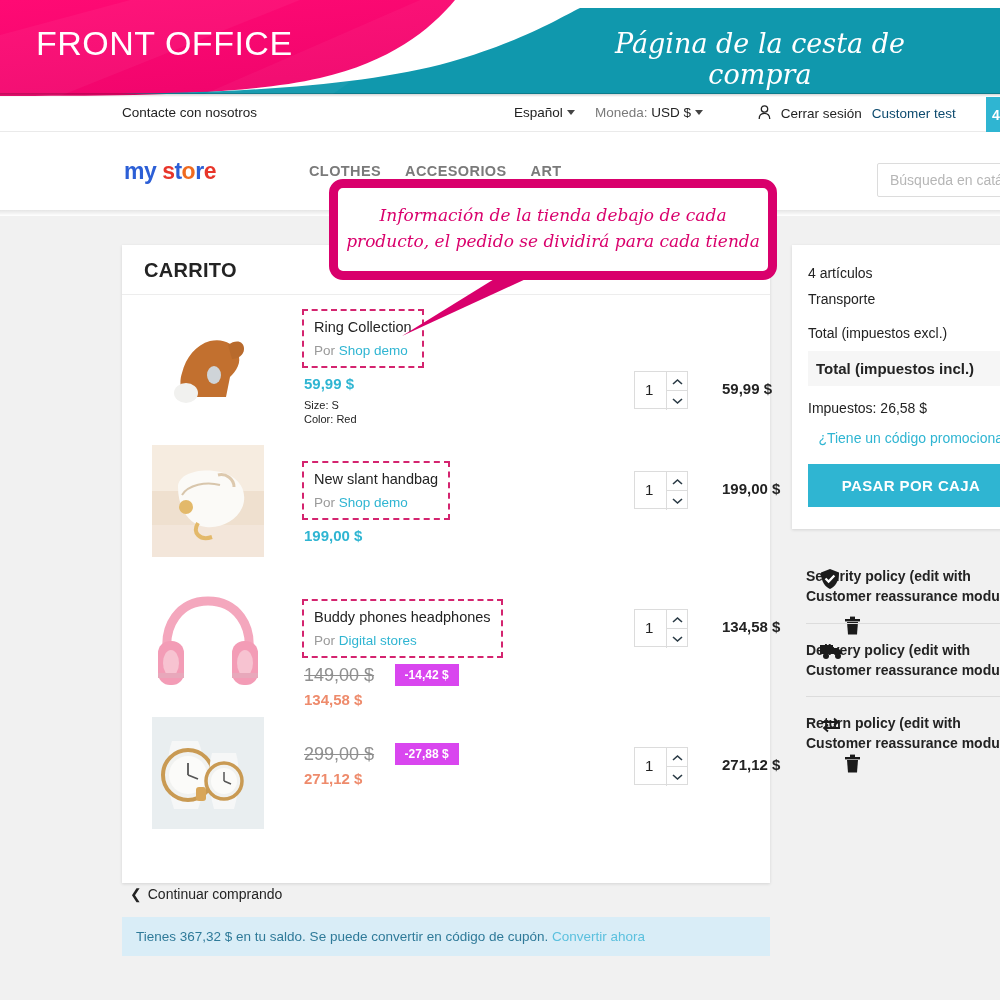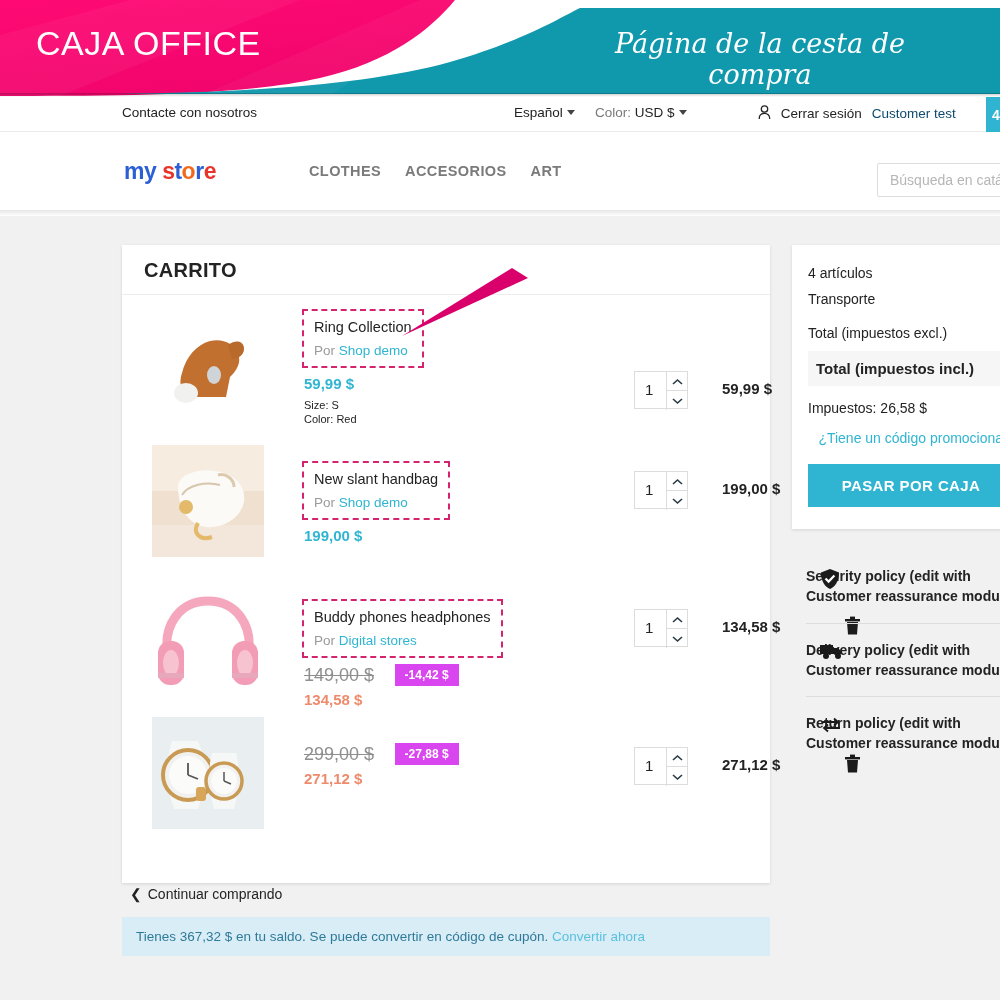--- a/index.html
+++ b/index.html
@@ -152,32 +152,32 @@
           <stop offset="55%" stop-color="#f2056d"></stop>
           <stop offset="100%" stop-color="#e50364"></stop>
         </linearGradient>
       </defs>
       <rect x="0" y="0" width="1000" height="96" fill="url(#pinkg)"></rect>
       <path d="M0,96 L1000,96 L1000,0 L455,0 C430,30 390,62 320,78 C240,96 120,96 0,96 Z" fill="#ffffff"></path>
       <path d="M1000,8 L1000,94 L120,94 C260,92 370,84 450,62 C520,42 560,18 580,8 Z" fill="#1098ad"></path>
       <path d="M0,35 L130,0 L300,0 L60,96 L0,96 Z" fill="#ffffff" opacity="0.045"></path>
       <path d="M200,96 L420,0 L470,0 L330,96 Z" fill="#ffffff" opacity="0.04"></path>
     </svg>
-    <div class="banner-title">CAJA OFFICE</div>
+    <div class="banner-title">FRONT OFFICE</div>
     <div class="banner-sub">Página de la cesta de compra</div>
   </div>
   <div class="banner-shadow"></div>
 
   <div class="topbar">
     <a class="contact" href="#" style="text-decoration:none;color:#232323">Contacte con nosotros</a>
     <div class="lang">
       <span>Español</span><span class="caret"></span>
     </div>
     <div class="currency">
-      <span>Color:</span>
+      <span>Moneda:</span>
       <b>USD $</b><span class="caret"></span>
     </div>
     <div class="account">
       <span class="usr">
         <svg width="13" height="15" viewBox="0 0 13 15" style="vertical-align:-2px">
           <circle cx="6.5" cy="4" r="3.2" fill="none" stroke="#232323" stroke-width="1.3"></circle>
           <path d="M1.2,14 C1.2,10.3 3.6,8.4 6.5,8.4 C9.4,8.4 11.8,10.3 11.8,14" fill="none" stroke="#232323" stroke-width="1.3"></path>
         </svg>
       </span><a href="#" style="text-decoration:none;color:#232323">Cerrar sesión</a><span class="sep"></span><a href="#" style="text-decoration:none;color:#0c4a6e">Customer test</a>
     </div>
@@ -441,14 +441,17 @@
     <span class="chev">❮</span><span>Continuar comprando</span>
   </div>
   <div class="notice">
     <span>Tienes 367,32 $ en tu saldo. Se puede convertir en código de cupón.</span>
     <a href="#">Convertir ahora</a>
   </div>
 
   <svg class="callout-tail" width="130" height="70" viewBox="0 0 130 70">
     <path d="M112,0 L128,10 L2,68 Z" fill="#d9006c"></path>
   </svg>
+  <div class="callout">
+    <div class="ctext">Información de la tienda debajo de cada producto, el pedido se dividirá para cada tienda</div>
+  </div>
 
 </div>
 
 </body></html>

